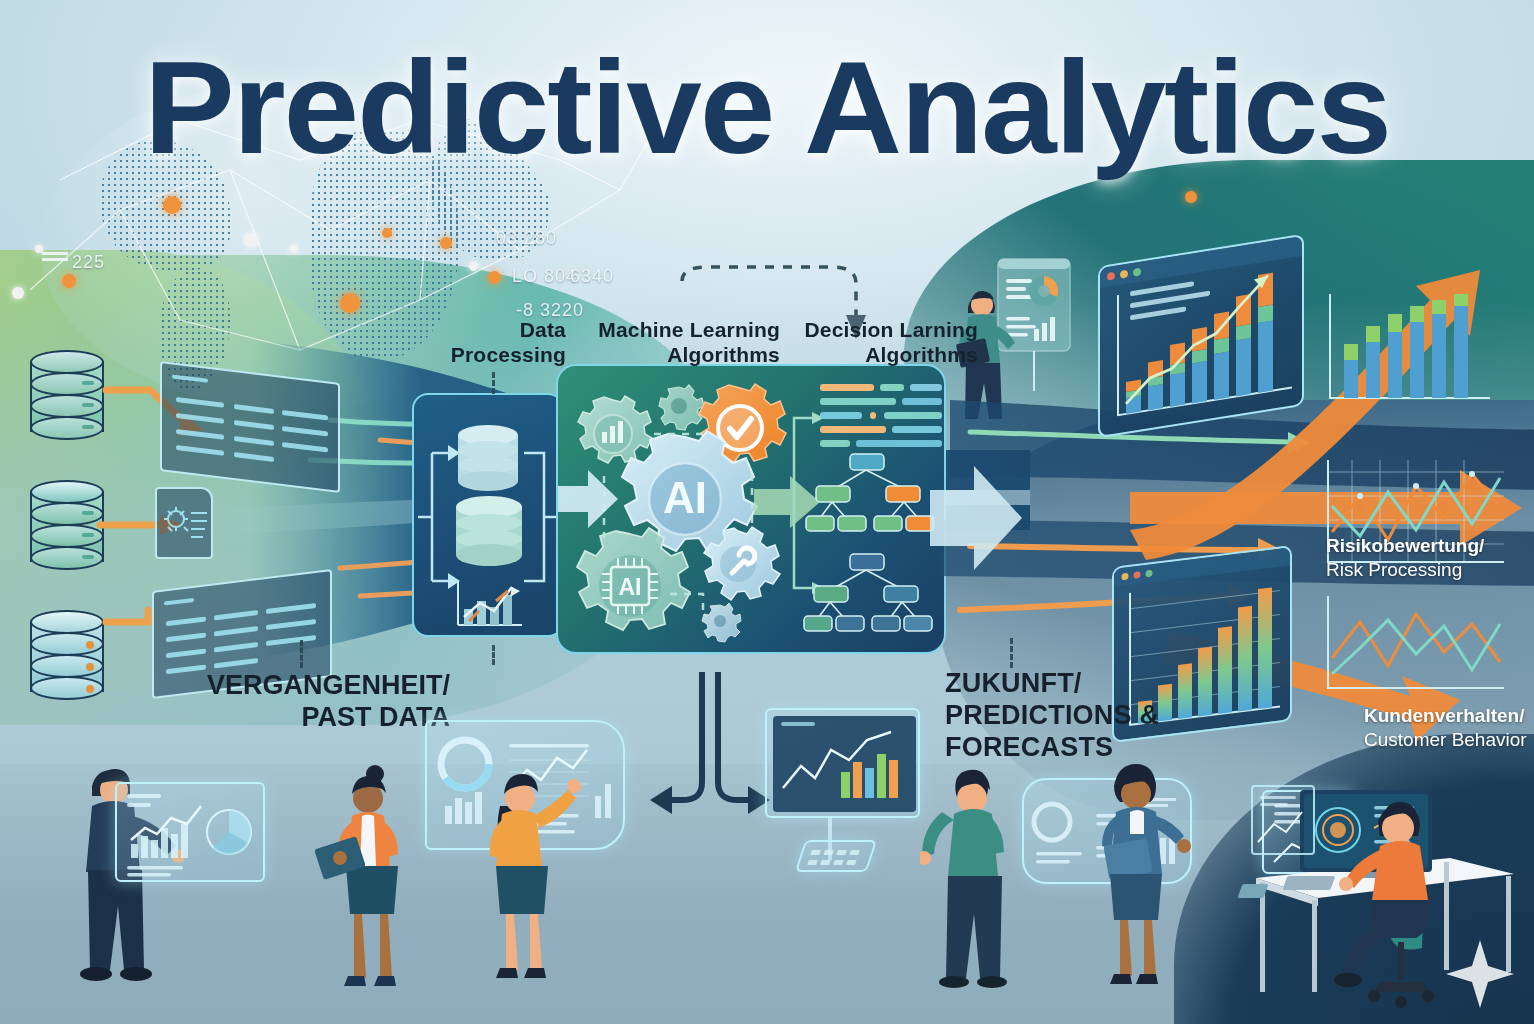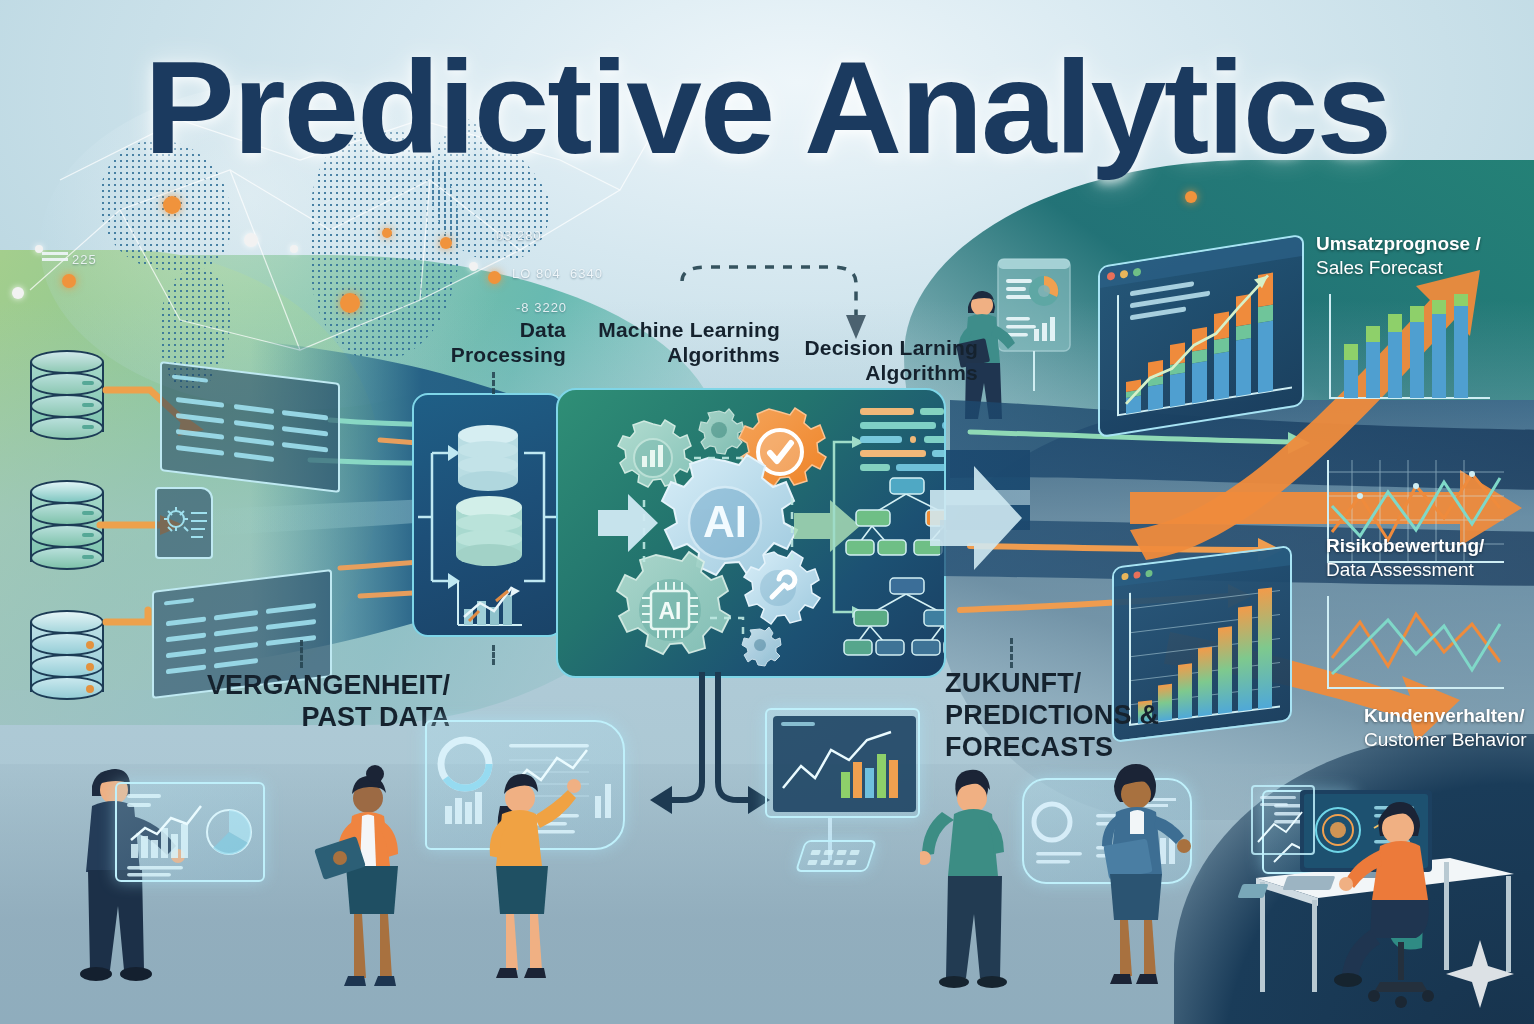--- a/index.html
+++ b/index.html
@@ -66,21 +66,21 @@
     overflow:hidden;
   }
   .continent {
     position:absolute;
     background-image: radial-gradient(circle, #2f6f97 1.1px, rgba(0,0,0,0) 1.3px);
     background-size: 6px 6px;
     opacity:.85;
   }
   .netdot { position:absolute; border-radius:50%; background:#f2f2f2; box-shadow:0 0 6px rgba(255,255,255,.9);}
   .netdot.orange { background:#f0933c; box-shadow:0 0 9px rgba(240,147,60,.85);}
-  .dataread { position:absolute; color:#f3f8fb; font-size:13px; letter-spacing:1px; opacity:.88; text-shadow:0 1px 2px rgba(40,70,90,.5);}
+  .dataread { position:absolute; color:#f3f8fb; font-size:18px; letter-spacing:1px; opacity:.88; text-shadow:0 1px 2px rgba(40,70,90,.5);}
 
   
   .db { position:absolute; width:74px; height:92px; }
   .db .ring {
     position:absolute; left:0; width:74px; height:24px;
     border:2px solid #1c3b55; border-radius:50%;
     background: linear-gradient(180deg,#cfe7ea 0%, #8fc9b4 100%);
   }
   .db .body {
     position:absolute; left:0; top:12px; width:74px; height:70px;
@@ -96,25 +96,24 @@
   }
   .docline { position:absolute; height:5px; border-radius:2px; background:#9fe0ee; opacity:.9; }
 
   
   #box-dataproc {
     left:412px; top:393px; width:152px; height:244px;
     background: linear-gradient(160deg,#1f5f86 0%, #1d4f78 50%, #1a4368 100%);
     border:2px solid #7fd6e8; border-radius:16px;
   }
   #box-ai {
-    left:556px; top:388px; width:390px; height:290px;
+    left:556px; top:364px; width:390px; height:290px;
     background: linear-gradient(135deg,#2f8f76 0%, #23746e 38%, #1c5173 72%, #1a3f63 100%);
     border:2px solid #7fd6e8; border-radius:20px;
     overflow:hidden;
-    padding-left:40px;
   }
 
   
   .lbl-dark {
     position:absolute; color:#15222e; font-weight:bold;
     text-align:right; line-height:1.18; letter-spacing:.2px;
   }
   .lbl-white {
     position:absolute; color:#ffffff; font-weight:bold; line-height:1.25;
     text-shadow:0 1px 3px rgba(0,0,0,.45);
@@ -704,44 +703,40 @@
   <div class="lbl-dark abs" style="left:418px;top:318px;width:148px;font-size:21px;">
     <span>Data</span><br>
     <span>Processing</span>
   </div>
 
   <div class="lbl-dark abs" style="left:580px;top:318px;width:200px;font-size:21px;">
     <span>Machine Learning</span><br>
     <span>Algorithms</span>
   </div>
 
-  <div class="lbl-dark abs" style="left:790px;top:336px;width:188px;font-size:21px;">
+  <div class="lbl-dark abs" style="left:790px;top:318px;width:188px;font-size:21px;">
     <span>Decision Larning</span><br>
     <span>Algorithms</span>
   </div>
 
   <div class="lbl-dark abs" style="left:160px;top:670px;width:290px;font-size:27px;letter-spacing:0px;">
     <span>VERGANGENHEIT/</span><br>
     <span>PAST DATA</span>
   </div>
 
   <div class="lbl-dark abs" style="left:945px;top:668px;width:270px;font-size:27px;text-align:left;">
     <span>ZUKUNFT/</span><br>
     <span>PREDICTIONS &amp;</span><br>
     <span>FORECASTS</span>
   </div>
 
-  <div class="lbl-white abs" style="left:1316px;top:232px;font-size:19px;">
-    <span>Umsatzprognose /</span>
-    <span class="sub">Sales Forecast</span>
-  </div>
 
   <div class="lbl-white abs" style="left:1326px;top:534px;font-size:19px;">
     <span>Risikobewertung/</span>
-    <span class="sub">Data Assessment</span>
+    <span class="sub">Risk Processing</span>
   </div>
 
   <div class="lbl-white abs" style="left:1364px;top:704px;font-size:19px;">
     <span>Kundenverhalten/</span>
     <span class="sub">Customer Behavior</span>
   </div>
 
   <div class="abs" style="left:70px;top:750px;width:140px;height:250px;">
     <svg viewBox="0 0 140 250" style="width:140px;height:250px;">
       <path d="M22 36 q4 -16 20 -16 q16 0 18 16 l0 10 l-38 0 z" fill="#1d2b3f"></path>

